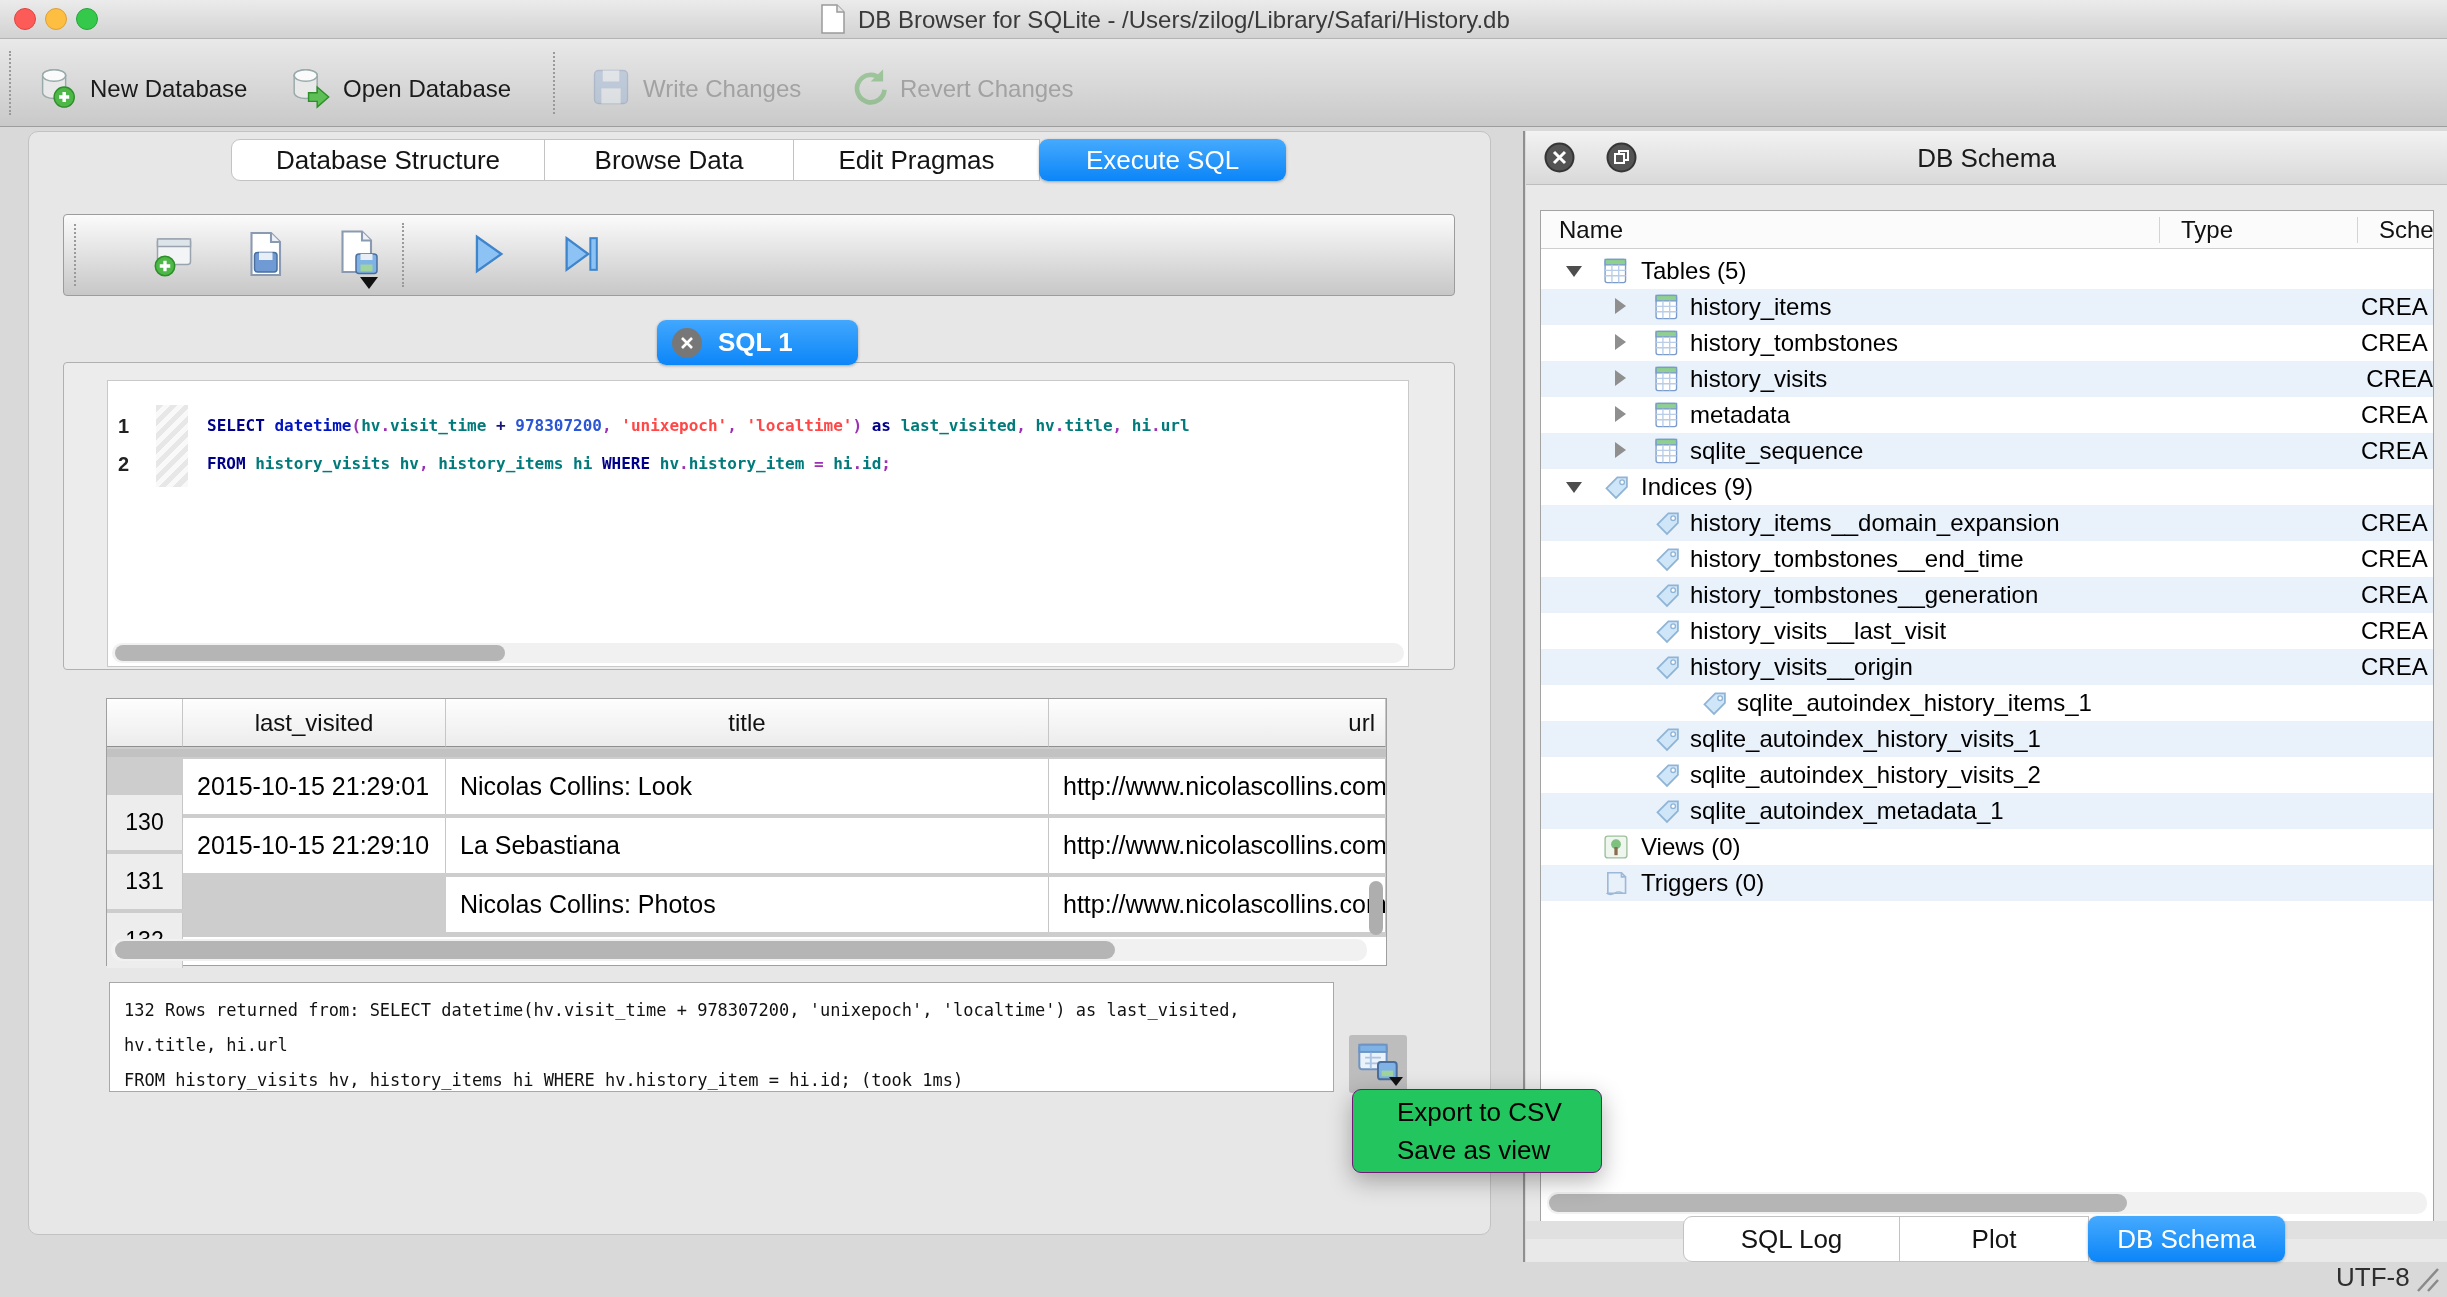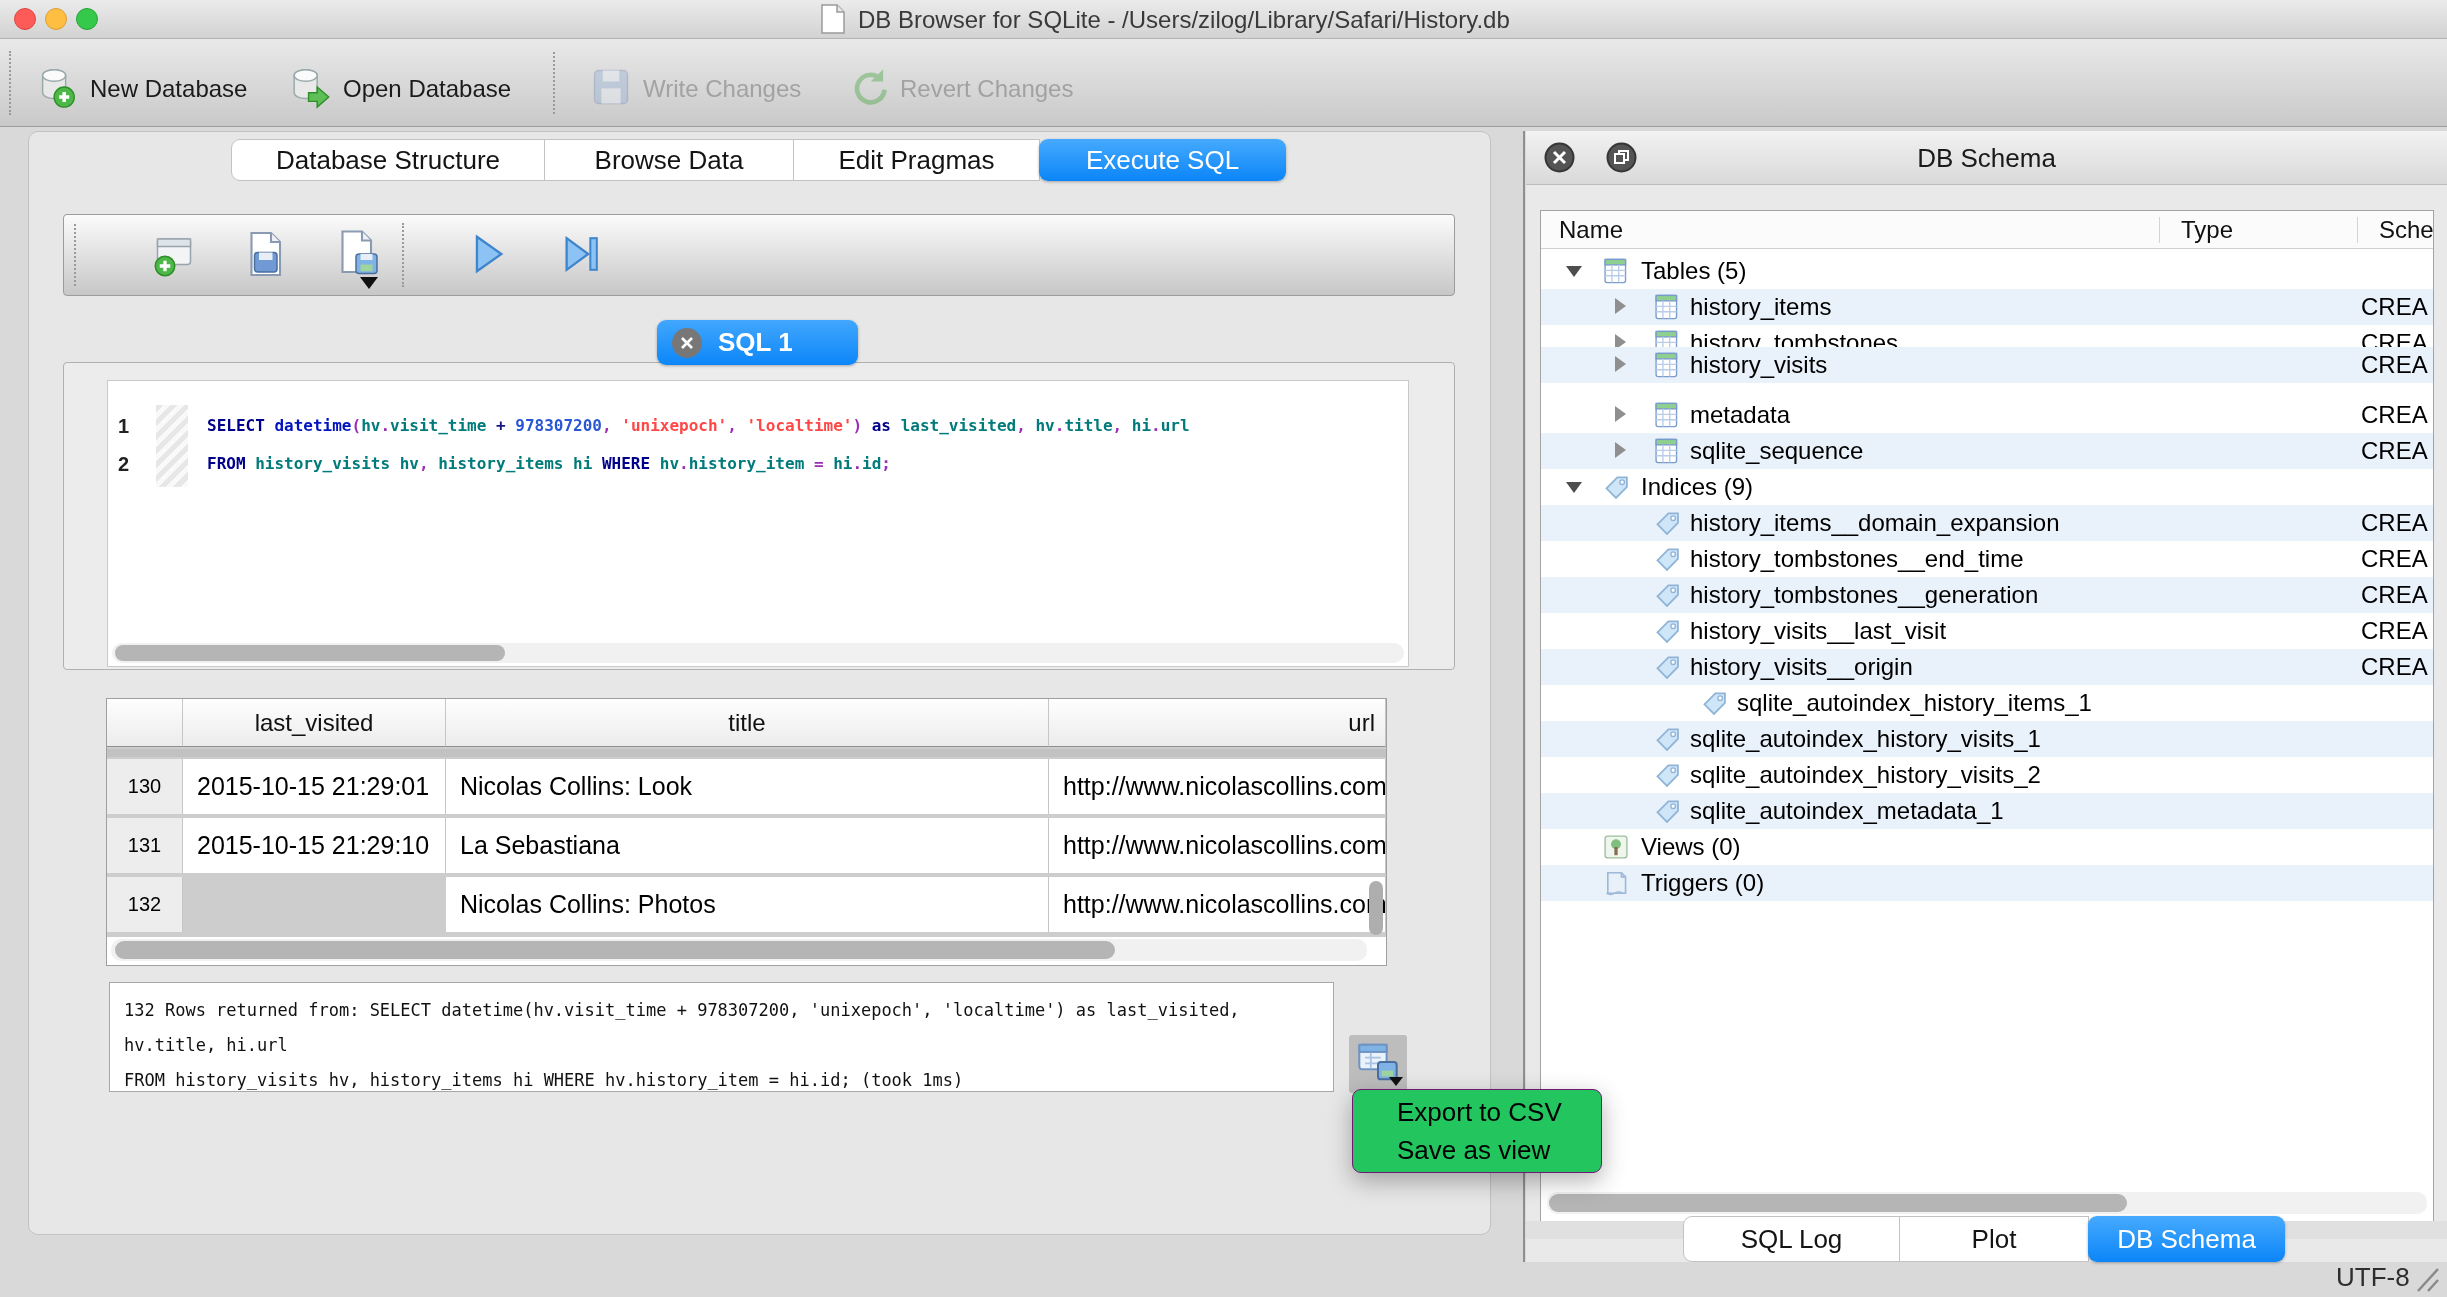--- a/index.html
+++ b/index.html
@@ -84,21 +84,21 @@
     background:#fff; border:1px solid #9f9f9f; }
   #results-grid-bg { position:absolute; left:0; top:48px; width:1279px; height:190px; background:#cdcdcd; }
   .res-hcell { position:absolute; top:0; height:48px; background:linear-gradient(#fefefe,#ececec);
     border-right:1px solid #c6c6c6; border-bottom:1px solid #8f8f8f; font-size:24px; color:#111;
     display:flex; align-items:center; justify-content:center; overflow:hidden; }
   #partial-row { position:absolute; left:0; top:50px; width:1279px; height:8px; background:#c2c2c2; }
   .res-row { position:absolute; left:0; width:1279px; height:55px; }
   .res-cell { position:absolute; top:0; height:55px; background:#fff; font-size:25px; color:#000;
     display:flex; align-items:center; padding-left:14px; overflow:hidden; white-space:nowrap;
     border-right:1px solid #c6c6c6; }
-  .res-cell.numcol { background:#ededed; justify-content:center; padding-left:0; font-size:20px; }
+  .res-cell.numcol { background:#ededed; justify-content:center; padding-left:0; font-size:23px;margin-top:36px; }
   #results-hscroll { left:4px; top:240px; width:1256px; height:22px; }
   #results-hscroll .scroll-thumb { left:4px; top:2px; width:1000px; height:18px; }
   #results-vthumb { position:absolute; right:3px; top:182px; width:14px; height:54px;
     background:#aeaeae; border-radius:7px; }
 
   
   #status-box { position:absolute; left:109px; top:982px; width:1225px; height:110px;
     background:#fff; border:1px solid #a8a8a8; padding:10px 14px;
     font-family:"DejaVu Sans Mono", monospace; font-size:17px; color:#111; line-height:35px; }
   #status-box div { white-space:pre; overflow:hidden; }
@@ -411,21 +411,21 @@
           <div class="tree-row" style="top: 114px;">
             <span class="tree-arrow-closed" style="left: 74px;"></span>
             <span class="tree-icon" style="left: 111px;"><svg width="30" height="30" viewBox="0 0 22 22">
                 <rect x="3" y="2.5" width="15" height="17" rx="1.5" fill="#fff" stroke="#7a9ccc"></rect>
                 <rect x="3" y="2.5" width="15" height="4" fill="#8fd08f" stroke="#7a9ccc"></rect>
                 <path d="M3 10.5 h15 M3 14.5 h15 M8 6.5 v13 M13 6.5 v13" stroke="#b9cde8" fill="none"></path>
               </svg></span>
             <span class="tree-label" style="left: 149px;">history_tombstones</span>
             <span class="tree-schema">CREA</span>
           </div>
-          <div class="tree-row alt" style="top: 136px;">
+          <div class="tree-row alt" style="top: 150px; text-align: right;">
             <span class="tree-arrow-closed" style="left: 74px;"></span>
             <span class="tree-icon" style="left: 111px;"><svg width="30" height="30" viewBox="0 0 22 22">
                 <rect x="3" y="2.5" width="15" height="17" rx="1.5" fill="#fff" stroke="#7a9ccc"></rect>
                 <rect x="3" y="2.5" width="15" height="4" fill="#8fd08f" stroke="#7a9ccc"></rect>
                 <path d="M3 10.5 h15 M3 14.5 h15 M8 6.5 v13 M13 6.5 v13" stroke="#b9cde8" fill="none"></path>
               </svg></span>
             <span class="tree-label" style="left: 149px;">history_visits</span>
             <span class="tree-schema">CREA</span>
           </div>
           <div class="tree-row" style="top: 186px;">

